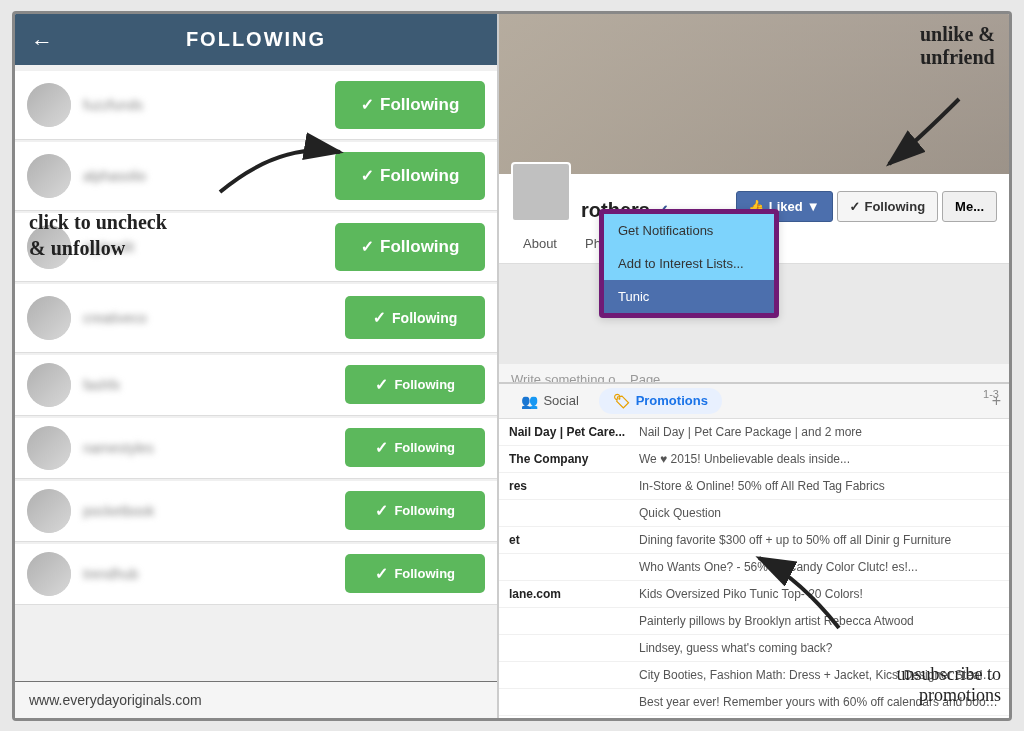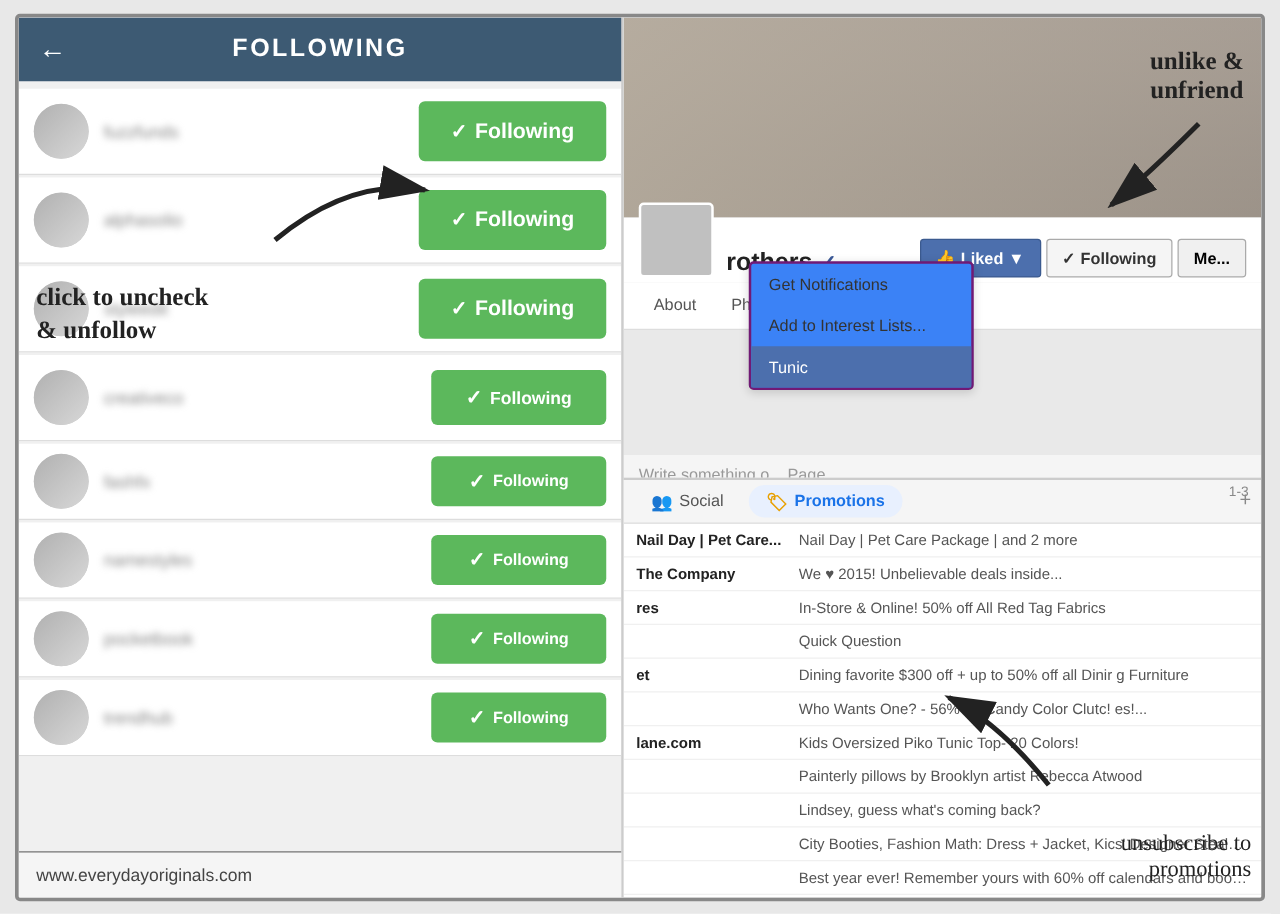--- a/index.html
+++ b/index.html
@@ -236,22 +236,22 @@
       color: #555;
       cursor: pointer;
       border-bottom: 2px solid transparent;
     }
 
     
     .fb-dropdown {
       position: absolute;
       top: 195px;
       left: 100px;
-      background: #3b82f6;
-      border: 2px solid #701a75;
+      background: #7dd3fc;
+      border: 5px solid #701a75;
       border-radius: 4px;
       box-shadow: 0 2px 8px rgba(0,0,0,0.15);
       z-index: 20;
       min-width: 180px;
     }
     .fb-dropdown-item {
       padding: 9px 14px;
       font-size: 13px;
       color: #333;
       cursor: pointer;
@@ -472,21 +472,21 @@
             <div class="avatar-inner"></div>
           </div>
         <span class="username" style="filter:blur(3px);color:#888;">trendhub</span>
         <button class="following-btn" style="font-size:13px;padding:10px 18px;">
           <span class="checkmark">✓</span>
           <span>Following</span>
         </button>
       </div>
     </div>
 
-    <div class="annotation-click" style="font-family: Georgia, serif; top:195px; left:14px; width:200px;margin-top:16px;">
+    <div class="annotation-click" style="font-family: Georgia, serif; top:195px; left:14px; width:200px;">
       <span style="white-space:pre-line;">click to uncheck
 &amp; unfollow</span>
     </div>
 
     <svg class="arrow-click arrow-svg" width="160" height="80" style="position:absolute;left:185px;top:108px;z-index:10;">
       <defs>
         <marker id="arrowhead1" markerWidth="10" markerHeight="7" refX="9" refY="3.5" orient="auto">
           <polygon points="0 0, 10 3.5, 0 7" fill="#222"></polygon>
         </marker>
       </defs>
@@ -538,21 +538,21 @@
       </div>
 
       <div class="fb-dropdown">
         <div class="fb-dropdown-item">Get Notifications</div>
         <div class="fb-dropdown-item">Add to Interest Lists...</div>
         <div class="fb-dropdown-item unlike">Tunic</div>
       </div>
 
       <div class="fb-post-area" style="margin-top:100px;">Write something o... Page...</div>
 
-      <div class="annotation-unlike" style="font-family: Georgia, serif; top:24px; right:14px;">
+      <div class="annotation-unlike" style="font-family: Georgia, serif; top:9px; right:14px;">
         <span style="white-space:pre-line;">unlike &amp;
 unfriend</span>
       </div>
 
       <svg class="arrow-svg" width="120" height="90" style="position:absolute;top:75px;right:30px;z-index:10;">
         <defs>
           <marker id="arrowhead2" markerWidth="10" markerHeight="7" refX="9" refY="3.5" orient="auto">
             <polygon points="0 0, 10 3.5, 0 7" fill="#222"></polygon>
           </marker>
         </defs>

